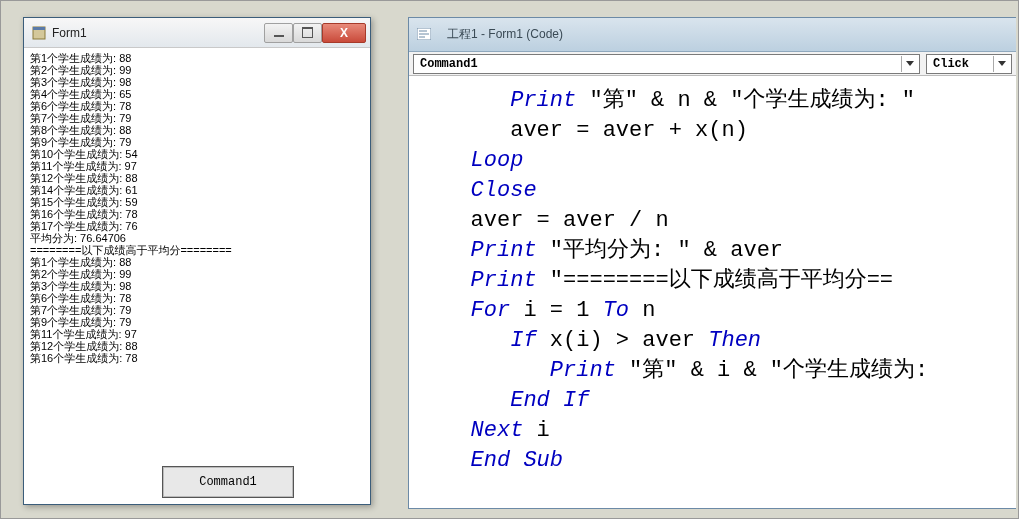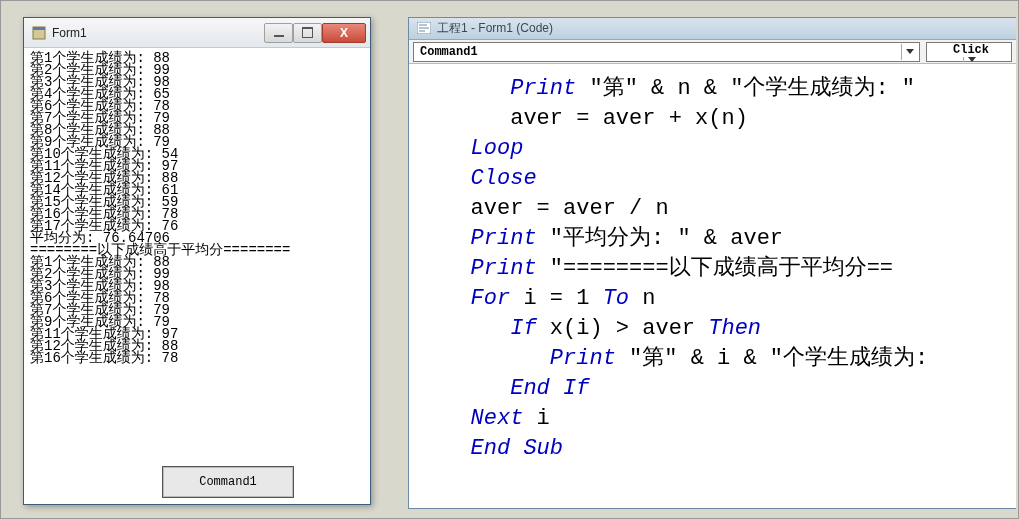--- a/index.html
+++ b/index.html
@@ -56,22 +56,22 @@
   border-color: #a63a2a;
   color:#fff; font-weight:bold; font-size:12px;
 }
 .form1-body {
   background: #fff;
   height: calc(100% - 30px);
   position: relative;
   padding: 4px 6px;
 }
 .output-text {
-  font-family: Liberation Mono, monospace;
-  font-size: 14px;
+  font-family: Liberation Sans, sans-serif;
+  font-size: 11px;
   line-height: 12px;
   color: #000;
   white-space: nowrap;
 }
 .cmdbtn {
   position: absolute;
   left: 138px;
   top: 418px;
   width: 132px;
   height: 32px;
@@ -87,27 +87,27 @@
   position: absolute;
   left: 407px;
   top: 16px;
   width: 608px;
   height: 492px;
   background: #fff;
   border: 1px solid #6c8aa6;
   border-right: none;
 }
 .code-titlebar {
-  height: 22px;
+  height: 34px;
   background: linear-gradient(to bottom, #d9e4ed, #bcd0e0);
   border-bottom: 1px solid #8fa8bd;
   display: flex;
   align-items: center;
   padding: 0 8px;
-  gap: 6px;
+  gap: 16px;
 }
 .code-title { font-size: 12px; color: #3a4a55; }
 .code-toolbar {
   height: 24px;
   background: #f2f2f2;
   border-bottom: 1px solid #bbb;
   display: flex;
   align-items: center;
   padding: 2px 4px;
   gap: 6px;
@@ -118,21 +118,21 @@
   border: 1px solid #7a7a7a;
   display: flex;
   align-items: center;
   justify-content: space-between;
   padding: 0 2px 0 6px;
   font-family: "Courier New", monospace;
   font-size: 12px;
   font-weight: bold;
 }
 .dd.obj { flex: 1; }
-.dd.proc { width: 86px; flex-direction: column; }
+.dd.proc { width: 86px; }
 .dd .arrow {
   width: 16px; height: 16px;
   border-left: 1px solid #aaa;
   display: flex; align-items: center; justify-content: center;
 }
 .dd .arrow::after {
   content:""; width:0; height:0;
   border-left:4px solid transparent;
   border-right:4px solid transparent;
   border-top:5px solid #333;

